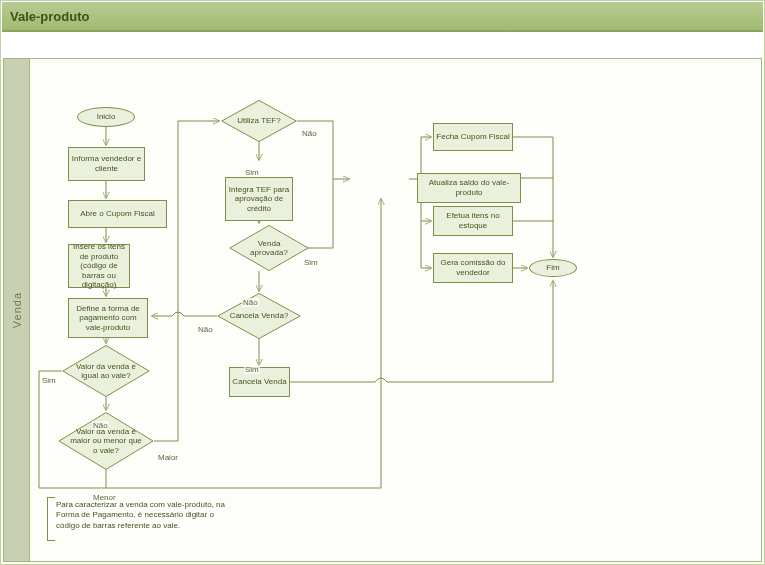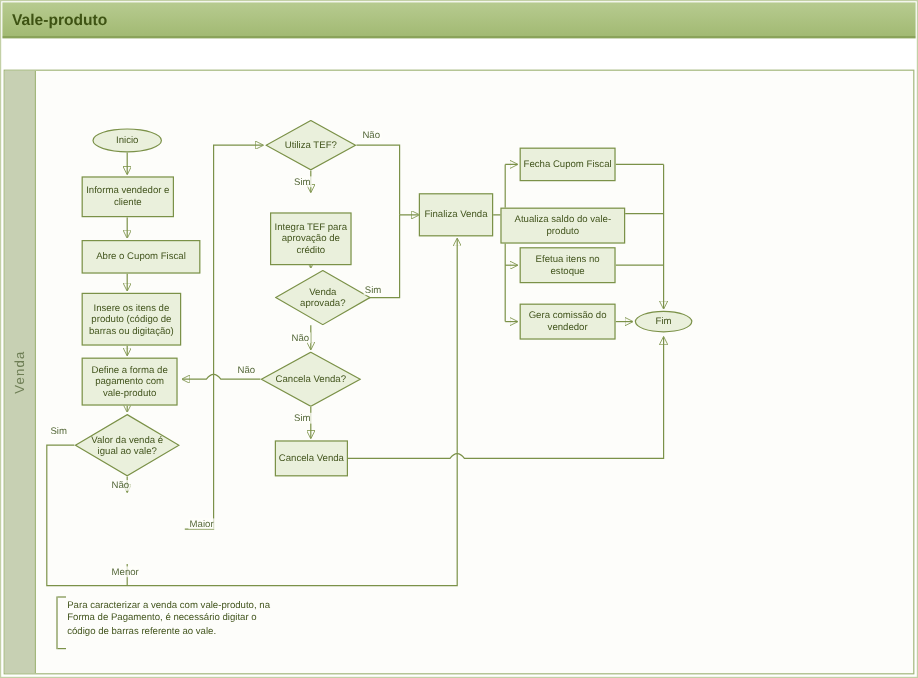--- a/index.html
+++ b/index.html
@@ -49,21 +49,21 @@
   .diamond polygon { fill:#eaf0dc; stroke:#7b9148; stroke-width:1; }
   .diamond .dlabel {
     position:absolute; inset:0; display:flex; align-items:center; justify-content:center;
     text-align:center; font-size:8px; color:#44561f; line-height:1.15; padding:0 12px;
   }
 
   
   svg.connectors { position:absolute; inset:0; width:765px; height:565px; z-index:1; }
   svg.connectors path { fill:none; stroke:#7b9148; stroke-width:1; }
 
-  .edge-label { position:absolute; font-size:8px; color:#55683a; z-index:3; background:rgba(253,253,250,.75); padding:0 1px; }
+  .edge-label { position:absolute; font-size:8px; color:#55683a; z-index:3; background:rgba(253,253,250,.75); padding:0 1px;margin-top:21px; }
 
   
   .note {
     position:absolute; font-size:8px; color:#44561f; line-height:1.3;
     padding:3px 4px 3px 8px; border-left:1px solid #7b9148; z-index:2;
   }
   .note::before, .note::after { content:""; position:absolute; left:0; width:7px; height:1px; background:#7b9148; }
   .note::before { top:0; }
   .note::after { bottom:0; }
 </style>
@@ -121,35 +121,41 @@
   </div>
 
   <div class="shape" style="left:67px;top:146px;width:77px;height:34px;">
     <span>Informa vendedor e cliente</span>
   </div>
 
   <div class="shape" style="left:67px;top:199px;width:99px;height:28px;">
     <span>Abre o Cupom Fiscal</span>
   </div>
 
-  <div class="shape" style="left:67px;top:243px;width:83px;height:44px;">
+  <div class="shape" style="left:67px;top:243px;width:62px;height:44px;">
     <span>Insere os itens de produto (código de barras ou digitação)</span>
   </div>
 
   <div class="shape" style="left:67px;top:297px;width:80px;height:40px;">
     <span>Define a forma de pagamento com vale-produto</span>
   </div>
 
   <div class="diamond" style="left:61px;top:344px;width:88px;height:52px;">
     <svg class="dshape" viewBox="0 0 100 100" preserveAspectRatio="none">
       <polygon points="50,1 99,50 50,99 1,50" vector-effect="non-scaling-stroke"></polygon>
     </svg>
     <span class="dlabel">Valor da venda é igual ao vale?</span>
   </div>
 
+  <div class="diamond" style="left:57px;top:411px;width:96px;height:58px;">
+    <svg class="dshape" viewBox="0 0 100 100" preserveAspectRatio="none">
+      <polygon points="50,1 99,50 50,99 1,50" vector-effect="non-scaling-stroke"></polygon>
+    </svg>
+    <span class="dlabel">Valor da venda é maior ou menor que o vale?</span>
+  </div>
 
   <div class="diamond" style="left:220px;top:99px;width:76px;height:42px;">
     <svg class="dshape" viewBox="0 0 100 100" preserveAspectRatio="none">
       <polygon points="50,1 99,50 50,99 1,50" vector-effect="non-scaling-stroke"></polygon>
     </svg>
     <span class="dlabel">Utiliza TEF?</span>
   </div>
 
   <div class="shape" style="left:224px;top:176px;width:68px;height:44px;">
     <span>Integra TEF para aprovação de crédito</span>
@@ -166,23 +172,20 @@
     <svg class="dshape" viewBox="0 0 100 100" preserveAspectRatio="none">
       <polygon points="50,1 99,50 50,99 1,50" vector-effect="non-scaling-stroke"></polygon>
     </svg>
     <span class="dlabel">Cancela Venda?</span>
   </div>
 
   <div class="shape" style="left:228px;top:366px;width:61px;height:30px;">
     <span>Cancela Venda</span>
   </div>
 
-  <div class="shape" style="left:348px;top:160px;width:62px;height:36px;">
-    <span>Finaliza Venda</span>
-  </div>
 
   <div class="shape" style="left:432px;top:122px;width:80px;height:28px;">
     <span>Fecha Cupom Fiscal</span>
   </div>
 
   <div class="shape" style="left:416px;top:162px;width:104px;height:30px;margin-top:10px;">
     <span>Atualiza saldo do vale-produto</span>
   </div>
 
   <div class="shape" style="left:432px;top:205px;width:80px;height:30px;">

